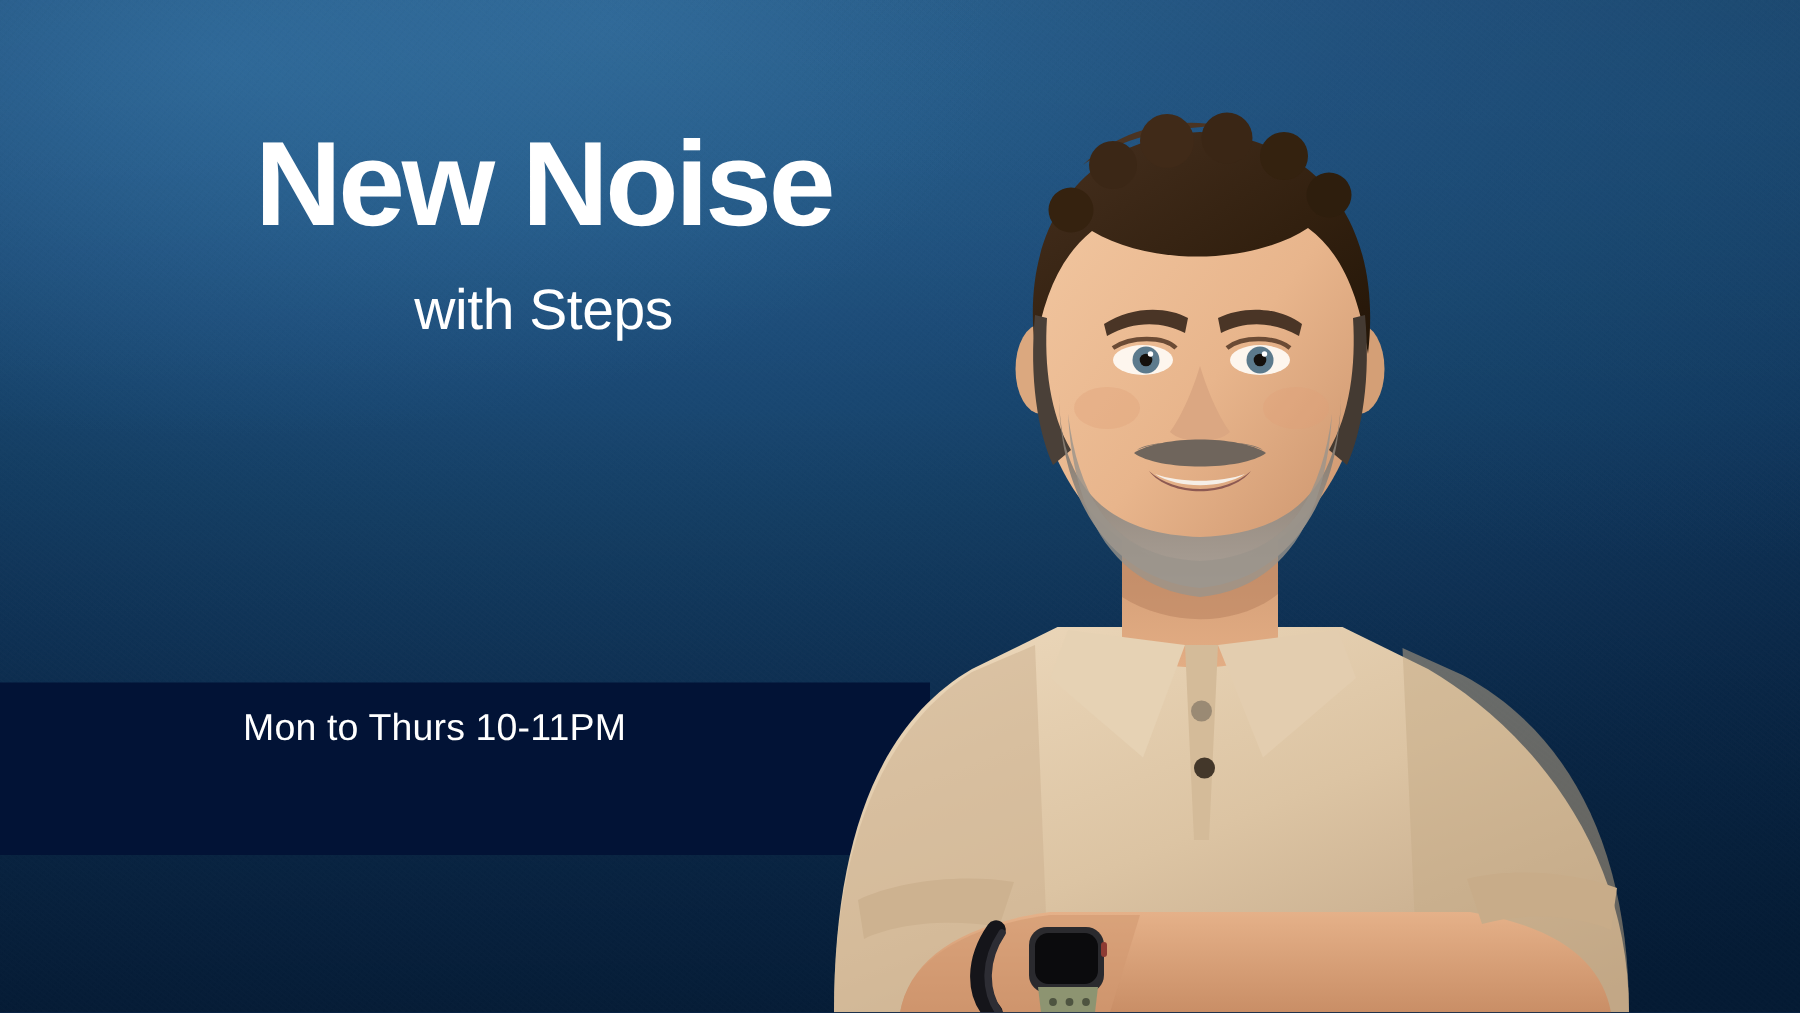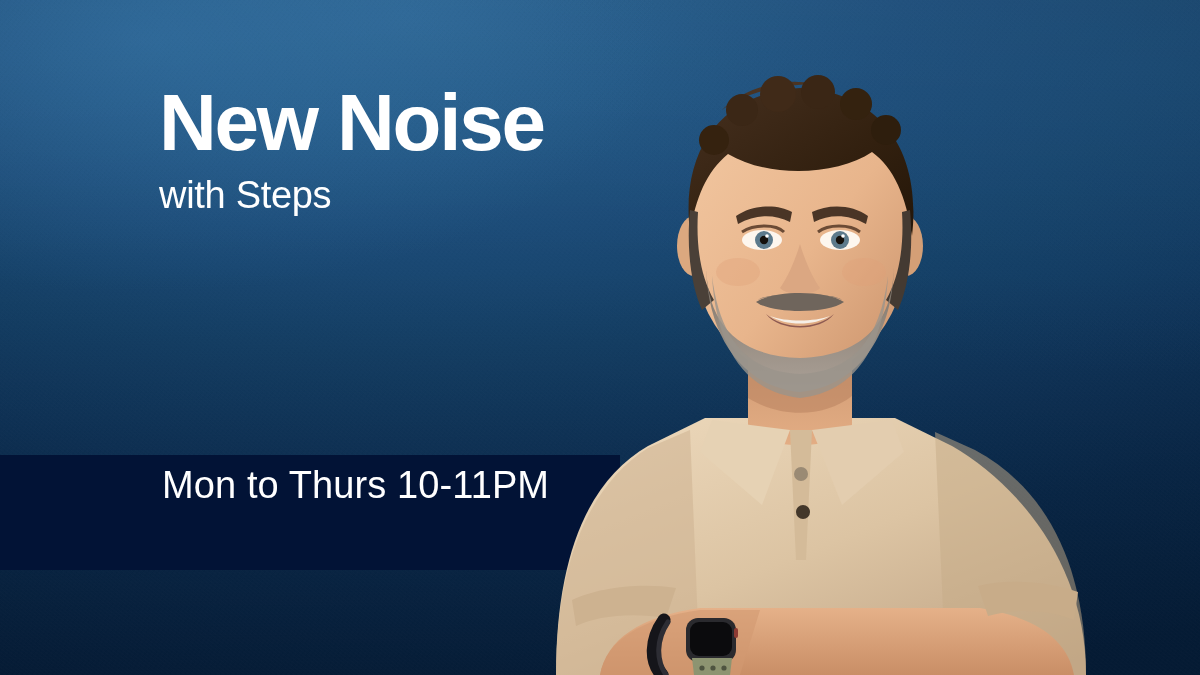--- a/index.html
+++ b/index.html
@@ -45,45 +45,45 @@
     left:0; top:455px;
     width:620px; height:115px;
     background:#021336;
     z-index:2;
   }
   .schedule-lines {
     position:absolute;
     left:162px; top:463px;
     z-index:3;
     color:#ffffff;
-    font-size:38px;
+    font-size:25px;
     font-weight:300;
     line-height:44px;
     letter-spacing:.1px;
     white-space:nowrap;
   }
   .schedule-lines .sched-line { display:block; }
 
   
-  .title-block { position:absolute; left:159px; top:82px; z-index:4; }
+  .title-block { position:absolute; left:170px; top:82px; z-index:4;text-align:center; }
   .show-title {
     color:#ffffff;
     font-size:80px;
     font-weight:700;
     letter-spacing:-2.2px;
     line-height:82px;
     white-space:nowrap;
   }
   .show-subtitle {
     color:#ffffff;
     font-size:38px;
     font-weight:400;
     letter-spacing:-.3px;
     line-height:46px;
-    margin-top:8px;
+    margin-top:20px;
     white-space:nowrap;
   }
 
   
   .presenter { position:absolute; left:0; top:0; width:1200px; height:675px; z-index:3; pointer-events:none; }
 
   
   .sr-only {
     position:absolute; width:1px; height:1px; overflow:hidden;
     clip:rect(0 0 0 0); white-space:nowrap;

